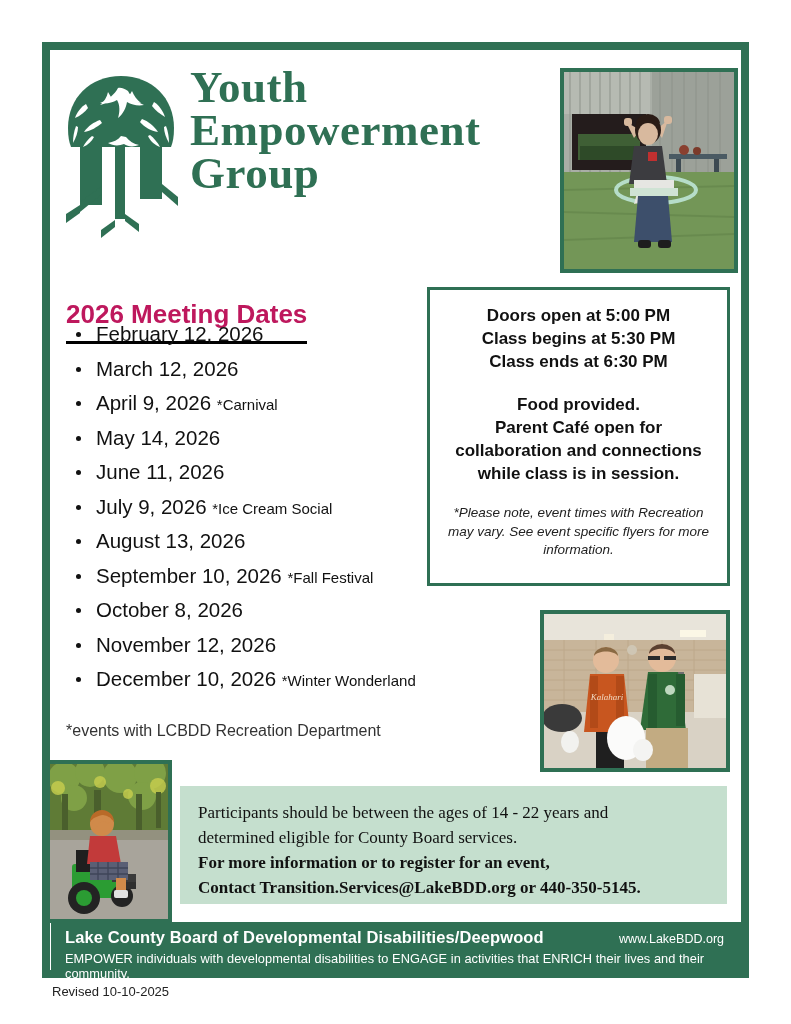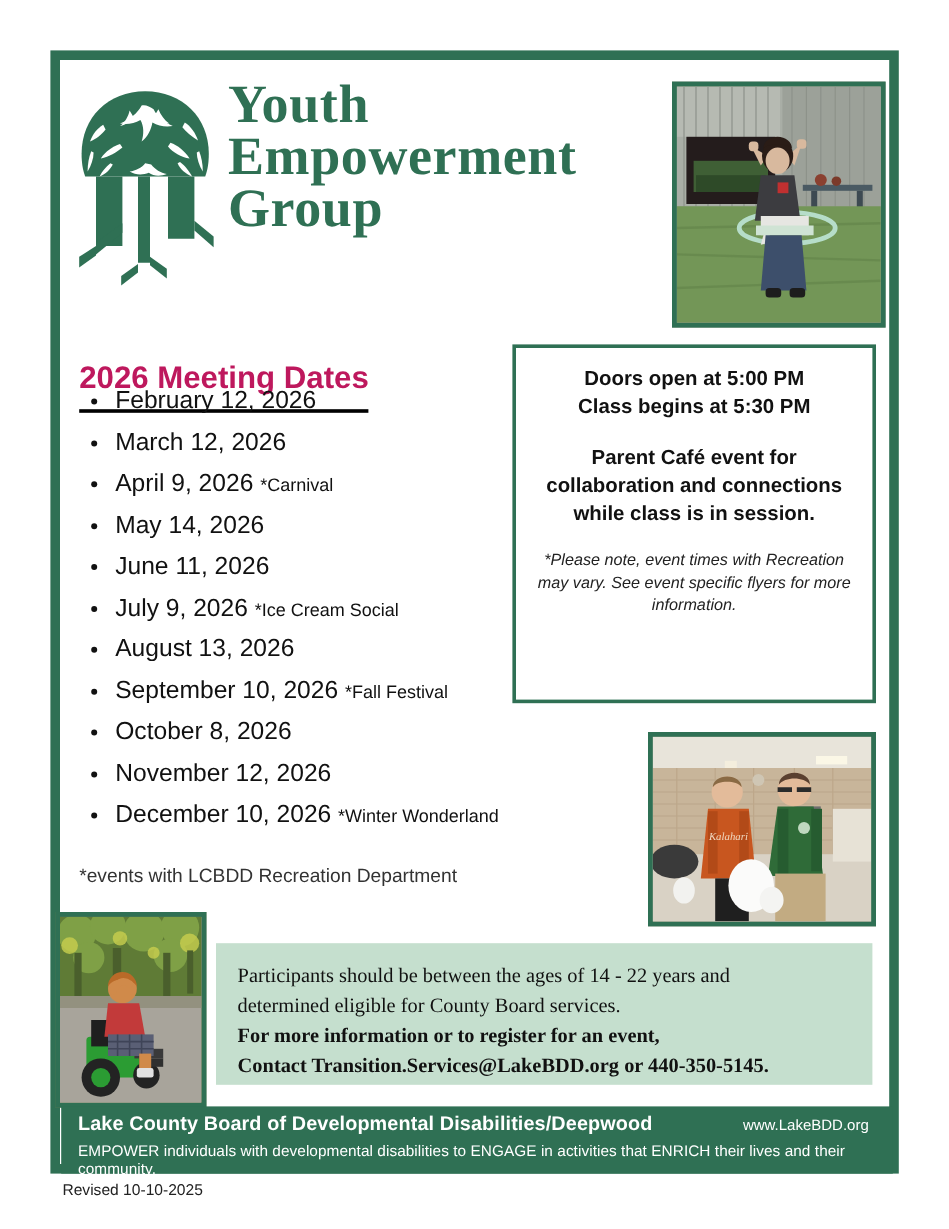--- a/index.html
+++ b/index.html
@@ -223,23 +223,25 @@
   <li><span>November 12, 2026</span> <span class="note"></span></li>
   <li><span>December 10, 2026</span> <span class="note">*Winter Wonderland</span></li>
 </ul>
 
 <div class="dates-foot">*events with LCBDD Recreation Department</div>
 
 <div class="info-box">
   <div class="info-times">
     <div>Doors open at 5:00 PM</div>
     <div>Class begins at 5:30 PM</div>
+    <div>Class ends at 6:30 PM</div>
   </div>
   <div class="info-food">
-    <div>Parent Café event for</div>
+    <div>Food provided.</div>
+    <div>Parent Café open for</div>
     <div>collaboration and connections</div>
     <div>while class is in session.</div>
   </div>
   <div class="info-note">
     <div>*Please note, event times with Recreation may vary. See event specific flyers for more information.</div>
   </div>
 </div>
 
 <div class="photo-pair">
   <svg viewBox="0 0 182 154" width="100%" height="100%" preserveAspectRatio="xMidYMid slice" aria-hidden="true">

